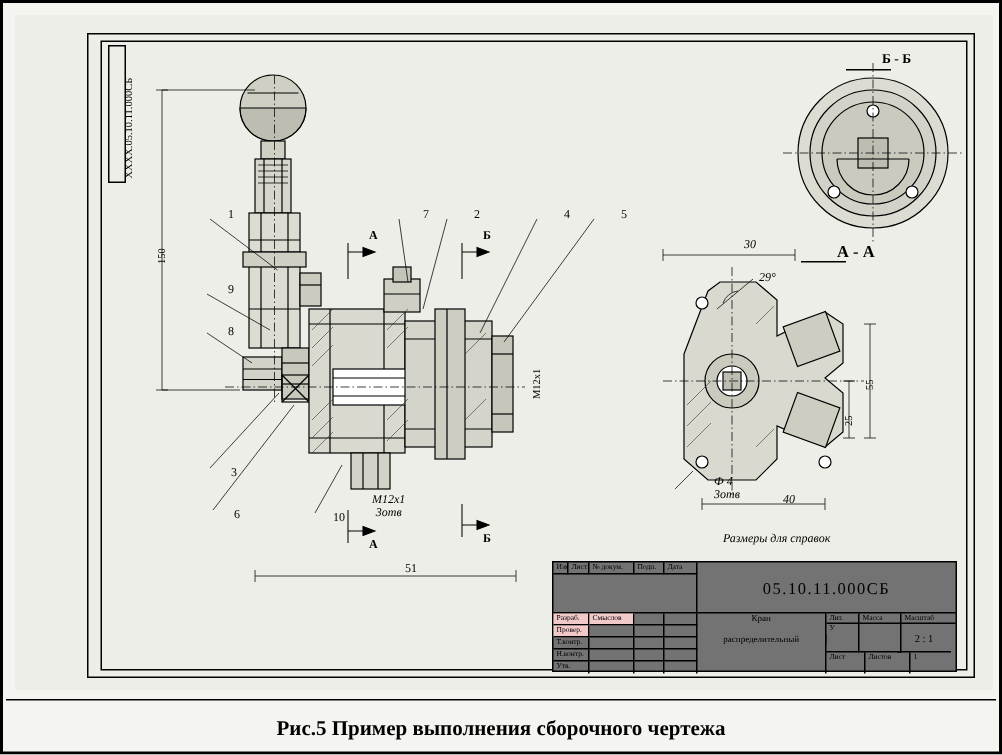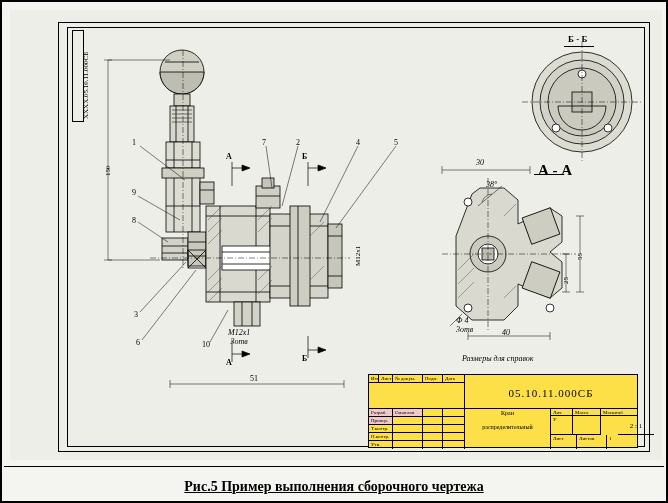--- a/index.html
+++ b/index.html
@@ -15,34 +15,34 @@
   .frame-outer{
     position:absolute;left:48px;top:12px;width:592px;height:430px;
     border:1px solid #000;box-sizing:border-box;background:#eeeee8;
   }
   .frame-inner{
     position:absolute;left:8px;top:4px;right:4px;bottom:4px;
     border:1px solid #000;box-sizing:border-box;
   }
   .caption{
     position:absolute;left:0;right:0;bottom:6px;text-align:center;
-    font-size:14px;font-weight:bold;color:#000;font-family:"Liberation Serif", serif;text-decoration:underline;
+    font-size:14px;font-weight:bold;color:#000;font-family:"Liberation Serif", serif;
   }
   .caption-rule{
     position:absolute;left:2px;right:2px;bottom:34px;height:1px;background:#000;
   }
-  .lbl{position:absolute;font-size:8px;color:#000;font-family:"Liberation Serif", serif;white-space:nowrap;}
+  .lbl{position:absolute;font-size:8px;color:#000;font-family:"Liberation Serif", serif;white-space:nowrap;margin-left:20px;}
   .lbl.it{font-style:italic;}
   .lbl.b{font-weight:bold;}
   .vtext{position:absolute;font-size:7px;transform:rotate(-90deg);transform-origin:left top;white-space:nowrap;}
   .ln{position:absolute;background:#000;}
   .hl{height:1px;}
   svg{position:absolute;left:0;top:0;overflow:visible;}
   
-  .tb{position:absolute;left:358px;top:364px;width:270px;height:74px;border:1px solid #000;box-sizing:border-box;background:#fde047;}
+  .tb{position:absolute;left:358px;top:364px;width:270px;height:74px;border:1px solid #000;box-sizing:border-box;background:#737373;}
   .tb .c{position:absolute;box-sizing:border-box;border-right:1px solid #000;border-bottom:1px solid #000;font-size:5px;line-height:1.1;padding:1px 2px;color:#000;overflow:hidden;}
   .tb .nb{border-right:none;}
   .tb .nbb{border-bottom:none;}
   .tb .big{font-size:11px;font-family:"Liberation Serif", serif;text-align:center;letter-spacing:1px;}
   .tb .name{font-size:6px;text-align:center;}
   .pink{background:#f2c9c9;}
 </style>
 </head>
 <body>
 
@@ -260,31 +260,31 @@
     <div class="lbl" style="left:122px;top:178px;">9</div>
     <div class="lbl" style="left:192px;top:330px;">10</div>
 
     <div class="vtext" style="left:94px;top:166px;">150</div>
     <div class="lbl" style="left:240px;top:364px;">51</div>
     <div class="vtext it" style="left:344px;top:256px;">M12x1</div>
     <div class="lbl it" style="left:218px;top:318px;text-align:center;white-space:pre;">M12x1
 3отв</div>
 
     <div class="lbl it" style="left:466px;top:148px;">30</div>
-    <div class="lbl it" style="left:476px;top:170px;">38°</div>
+    <div class="lbl it" style="left:476px;top:170px;">29°</div>
     <div class="vtext it" style="left:566px;top:250px;">55</div>
     <div class="vtext it" style="left:552px;top:274px;">25</div>
     <div class="lbl it" style="left:492px;top:318px;font-style:italic;">40</div>
     <div class="lbl it" style="left:446px;top:306px;white-space:pre;">Ф 4
 3отв</div>
     <div class="lbl it" style="left:452px;top:344px;font-size:8px;">Размеры для справок</div>
 
     <div class="lbl b" style="left:558px;top:24px;font-size:9px;">Б - Б</div>
     <div class="hl ln" style="left:554px;top:36px;width:30px;"></div>
-    <div class="lbl b" style="left:528px;top:152px;font-size:15px;">А - А</div>
+    <div class="lbl b" style="left:528px;top:152px;font-size:11px;">А - А</div>
     <div class="hl ln" style="left:524px;top:164px;width:30px;"></div>
 
     <div class="lbl b" style="left:216px;top:142px;">А</div>
     <div class="lbl b" style="left:216px;top:348px;">А</div>
     <div class="lbl b" style="left:292px;top:142px;">Б</div>
     <div class="lbl b" style="left:292px;top:344px;">Б</div>
 
     <div class="tb">
 
       <div class="c" style="left:0;top:0;width:10px;height:8px;">Изм.</div>
@@ -324,21 +324,21 @@
 
       <div class="c name" style="left:96px;top:34px;width:86px;height:20px;border-bottom:none;">Кран</div>
       <div class="c name" style="left:96px;top:48px;width:86px;height:26px;border-bottom:none;">распределительный</div>
 
       <div class="c" style="left:182px;top:34px;width:22px;height:7px;">Лит.</div>
       <div class="c" style="left:204px;top:34px;width:28px;height:7px;">Масса</div>
       <div class="c nb" style="left:232px;top:34px;width:36px;height:7px;">Масштаб</div>
 
       <div class="c" style="left:182px;top:41px;width:22px;height:19px;">У</div>
       <div class="c" style="left:204px;top:41px;width:28px;height:19px;"></div>
-      <div class="c nb" style="left:249px;top:41px;width:36px;height:19px;text-align:center;line-height:19px;font-size:7px;">2 : 1</div>
+      <div class="c nb" style="left:229px;top:41px;width:36px;height:19px;text-align:center;line-height:19px;font-size:7px;">2 : 1</div>
 
       <div class="c" style="left:182px;top:60px;width:26px;height:14px;border-bottom:none;">Лист</div>
       <div class="c" style="left:208px;top:60px;width:30px;height:14px;border-bottom:none;">Листов</div>
       <div class="c nb" style="left:238px;top:60px;width:30px;height:14px;border-bottom:none;">1</div>
     </div>
 
   </div>
 
   <div class="caption-rule"></div>
   <div class="caption">Рис.5 Пример выполнения сборочного чертежа</div>

